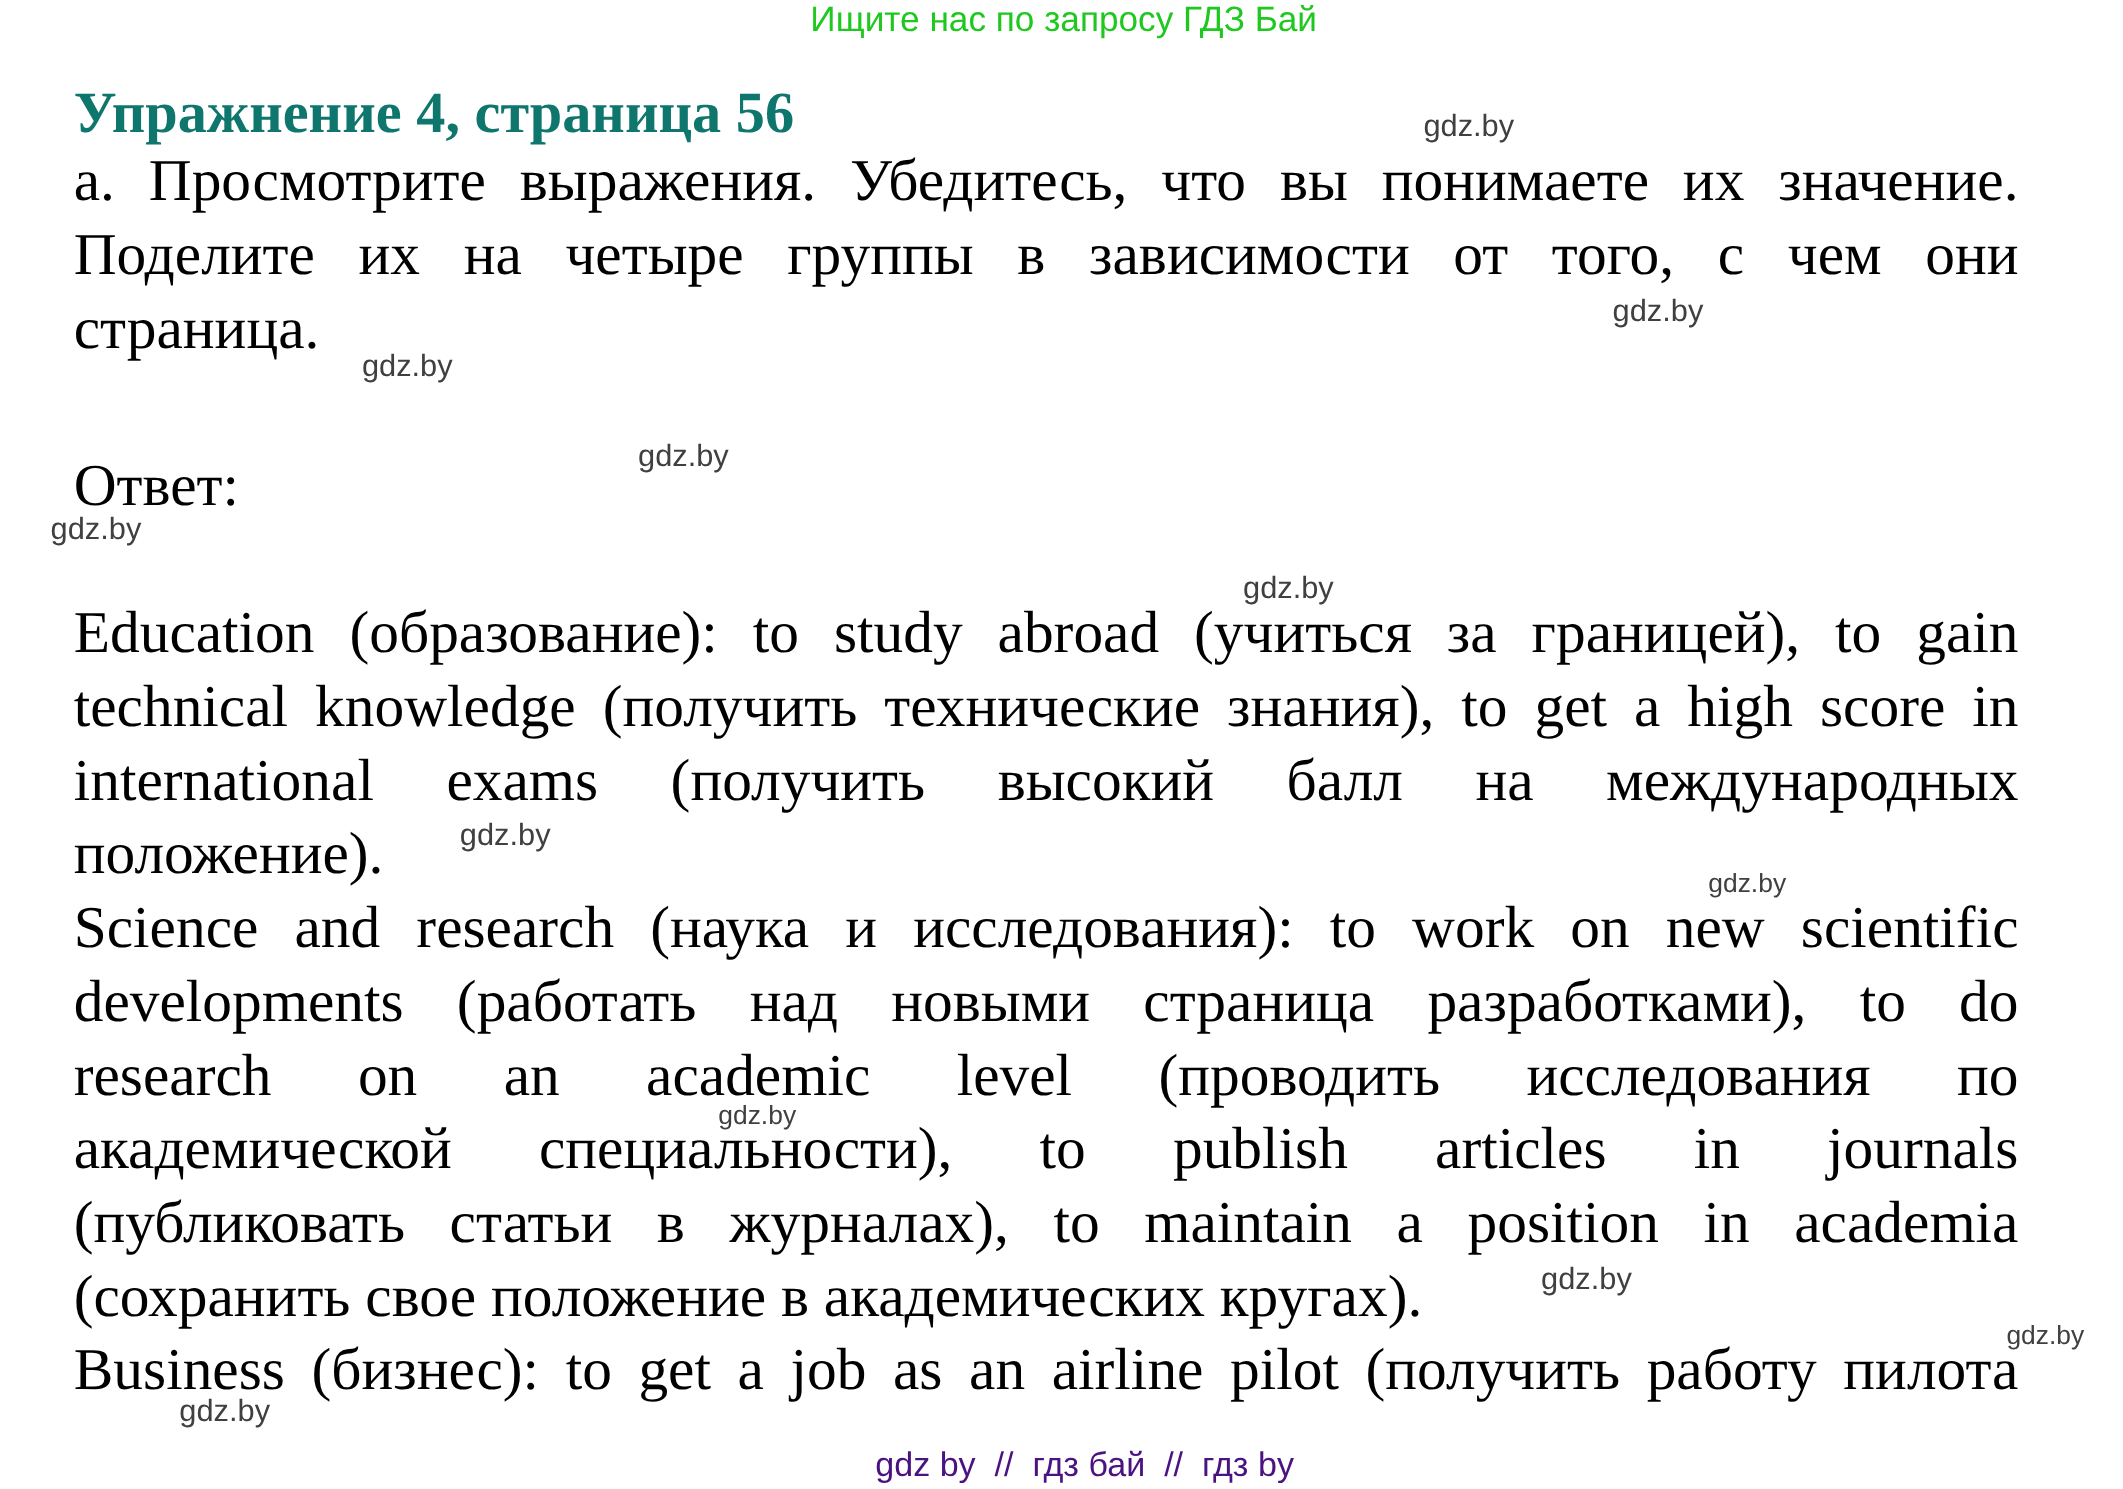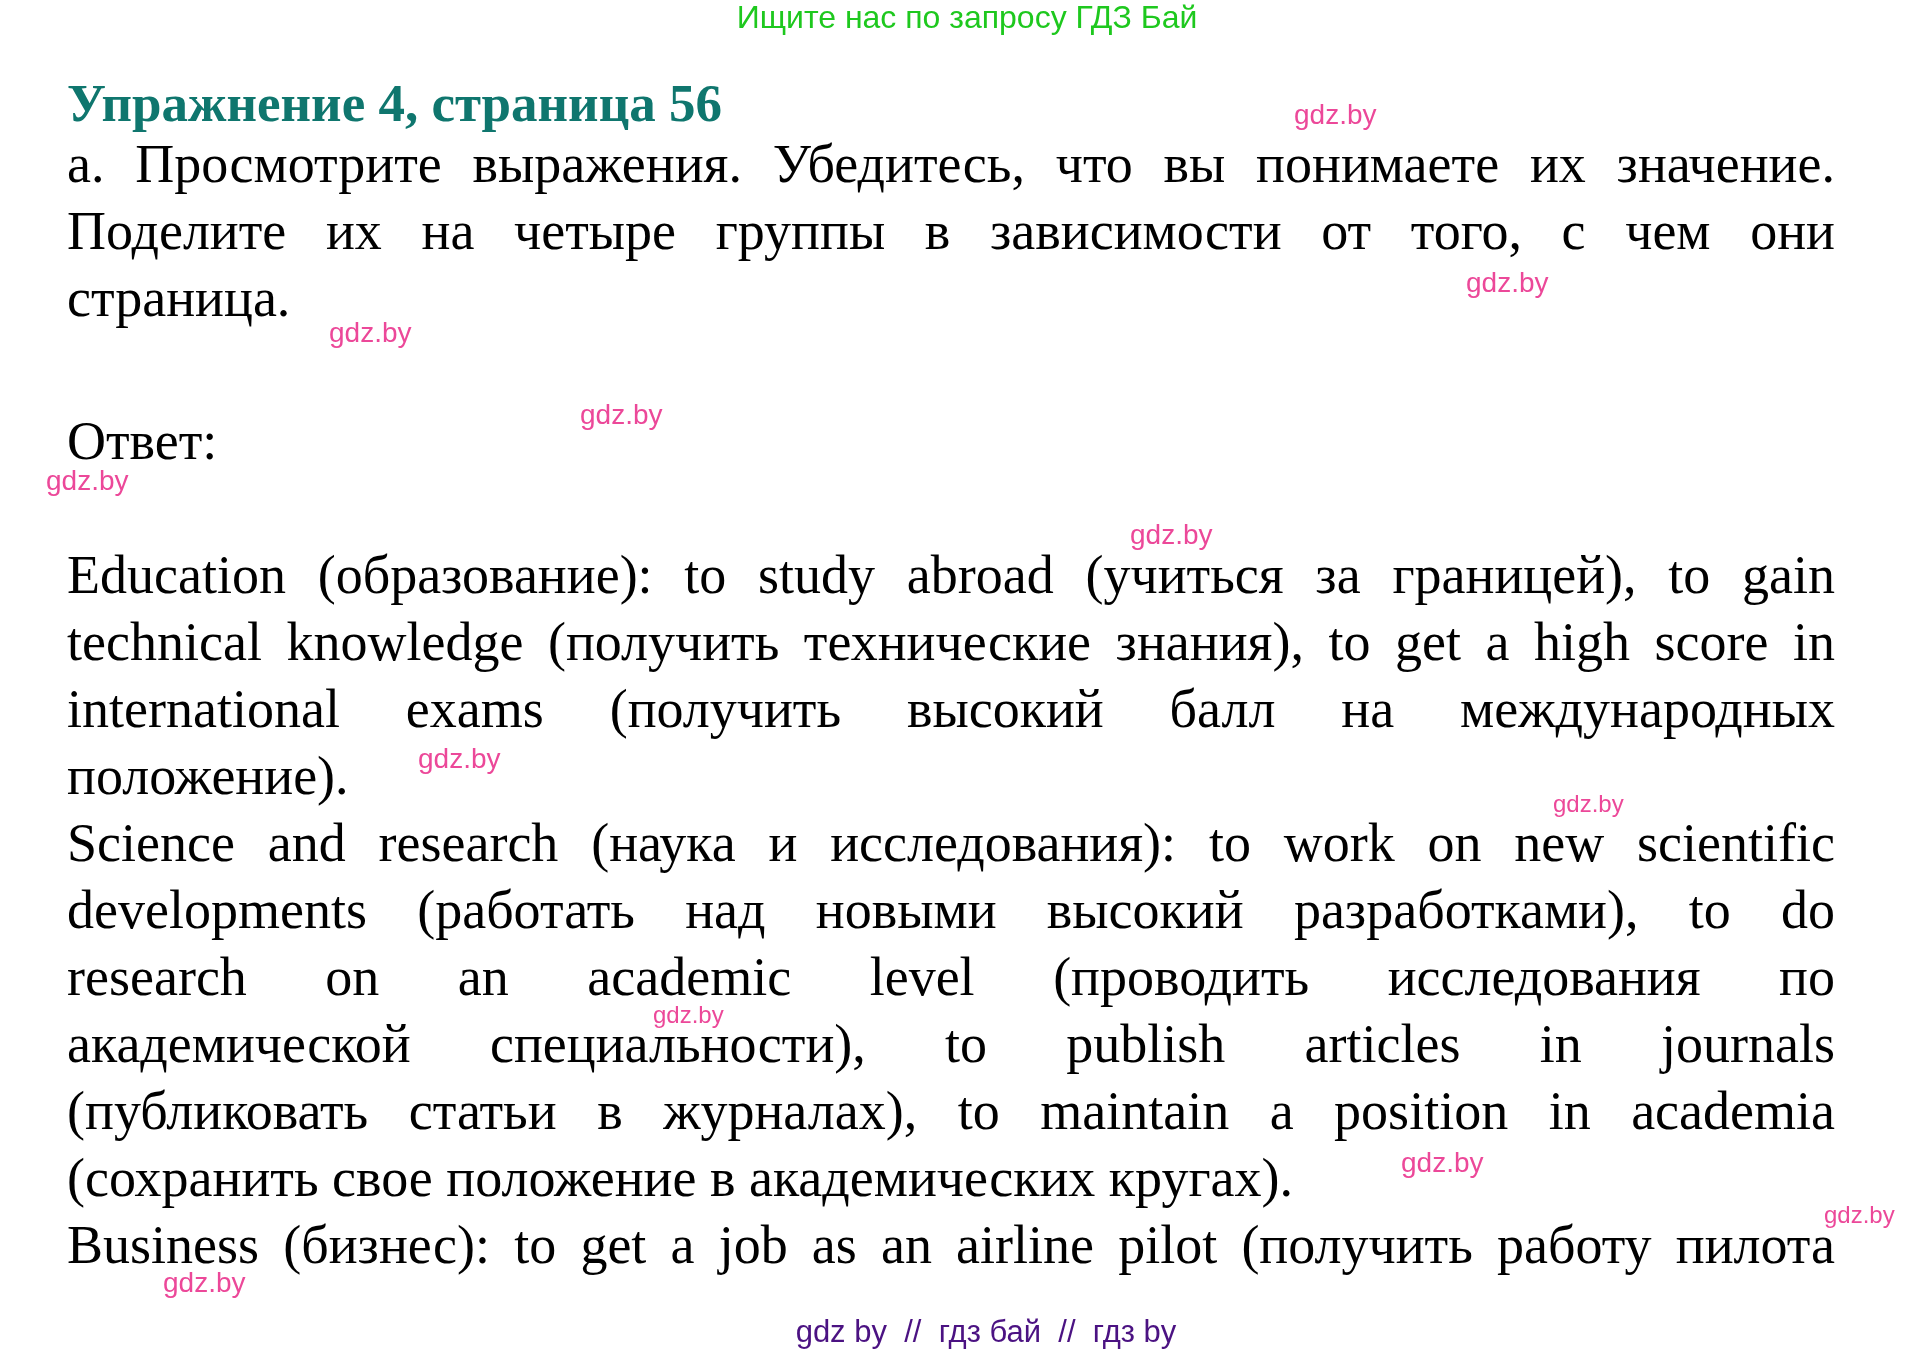--- a/index.html
+++ b/index.html
@@ -67,21 +67,21 @@
     }
     .line.left {
       text-align: left;
       text-align-last: left;
     }
     .wm {
       position: absolute;
       font-family: "Liberation Sans", "DejaVu Sans", sans-serif;
       font-size: 28px;
       line-height: 30px;
-      color: #ec4899;
+      color: #404040;
       white-space: nowrap;
     }
     .wm.small { font-size: 24px; }
   </style>
 </head>
 <body>
 
 <div class="banner">Ищите нас по запросу ГДЗ Бай</div>
 
 <h1 class="title">Упражнение 4, страница 56</h1>
@@ -90,21 +90,21 @@
 <div class="line" style="top:201px;">Поделите их на четыре группы в зависимости от того, с чем они</div>
 <div class="line left" style="top:268px;">страница.</div>
 
 <div class="line left" style="top:411px;">Ответ:</div>
 
 <div class="line" style="top:545px;">Education (образование): to study abroad (учиться за границей), to gain</div>
 <div class="line" style="top:612px;">technical knowledge (получить технические знания), to get a high score in</div>
 <div class="line" style="top:679px;">international exams (получить высокий балл на международных</div>
 <div class="line left" style="top:746px;">положение).</div>
 <div class="line" style="top:813px;">Science and research (наука и исследования): to work on new scientific</div>
-<div class="line" style="top:880px;">developments (работать над новыми высокий разработками), to do</div>
+<div class="line" style="top:880px;">developments (работать над новыми страница разработками), to do</div>
 <div class="line" style="top:947px;">research on an academic level (проводить исследования по</div>
 <div class="line" style="top:1014px;">академической специальности), to publish articles in journals</div>
 <div class="line" style="top:1081px;">(публиковать статьи в журналах), to maintain a position in academia</div>
 <div class="line left" style="top:1148px;">(сохранить свое положение в академических кругах).</div>
 <div class="line" style="top:1215px;">Business (бизнес): to get a job as an airline pilot (получить работу пилота</div>
 
 <div class="wm" style="left:1294px; top:100px;">gdz.by</div>
 <div class="wm" style="left:1466px; top:268px;">gdz.by</div>
 <div class="wm" style="left:329px; top:318px;">gdz.by</div>
 <div class="wm" style="left:580px; top:400px;">gdz.by</div>

